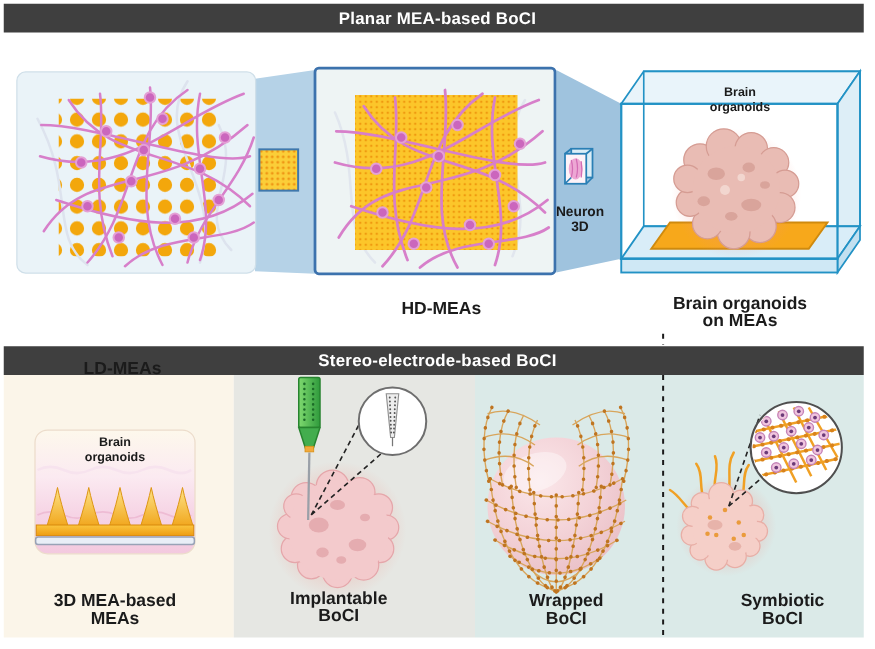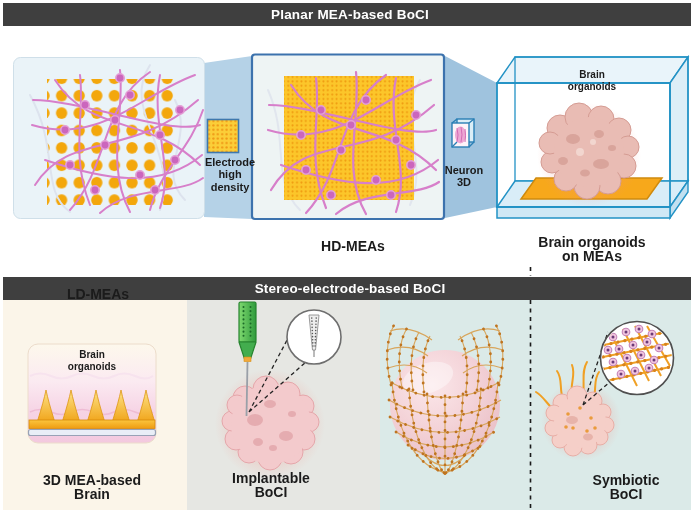--- a/index.html
+++ b/index.html
@@ -406,22 +406,22 @@
 <div class="hdr" style="top:3px;">
   <span>Planar MEA-based BoCI</span>
 </div>
 <div class="hdr" style="top:277px;">
   <span>Stereo-electrode-based BoCI</span>
 </div>
 
 <div class="lbl" style="left:98px;top:239px;margin-top:48px;">LD-MEAs</div>
 <div class="lbl" style="left:353px;top:239px;">HD-MEAs</div>
 <div class="lbl" style="left:592px;top:235px;width:120px;">Brain organoids on MEAs</div>
-<div class="lbl lbl-sm" style="left:230px;top:156px;width:58px;">Electrode high density</div>
 <div class="lbl lbl-sm" style="left:464px;top:152px;width:48px;margin-top:12px;">Neuron 3D</div>
 <div class="lbl lbl-xs" style="left:592px;top:69px;width:52px;">Brain organoids</div>
 
 <div class="lbl lbl-xs" style="left:92px;top:349px;width:52px;">Brain organoids</div>
-<div class="lbl" style="left:92px;top:473px;width:110px;">3D MEA-based Brain</div>
+<div class="lbl" style="left:92px;top:473px;width:110px;">3D MEA-based MEAs</div>
 <div class="lbl" style="left:271px;top:471px;width:95px;">Implantable BoCI</div>
+<div class="lbl" style="left:453px;top:473px;width:80px;">Wrapped BoCI</div>
 <div class="lbl" style="left:626px;top:473px;width:85px;text-align:center;">Symbiotic BoCI</div>
 
 </div>
 
 </body></html>

